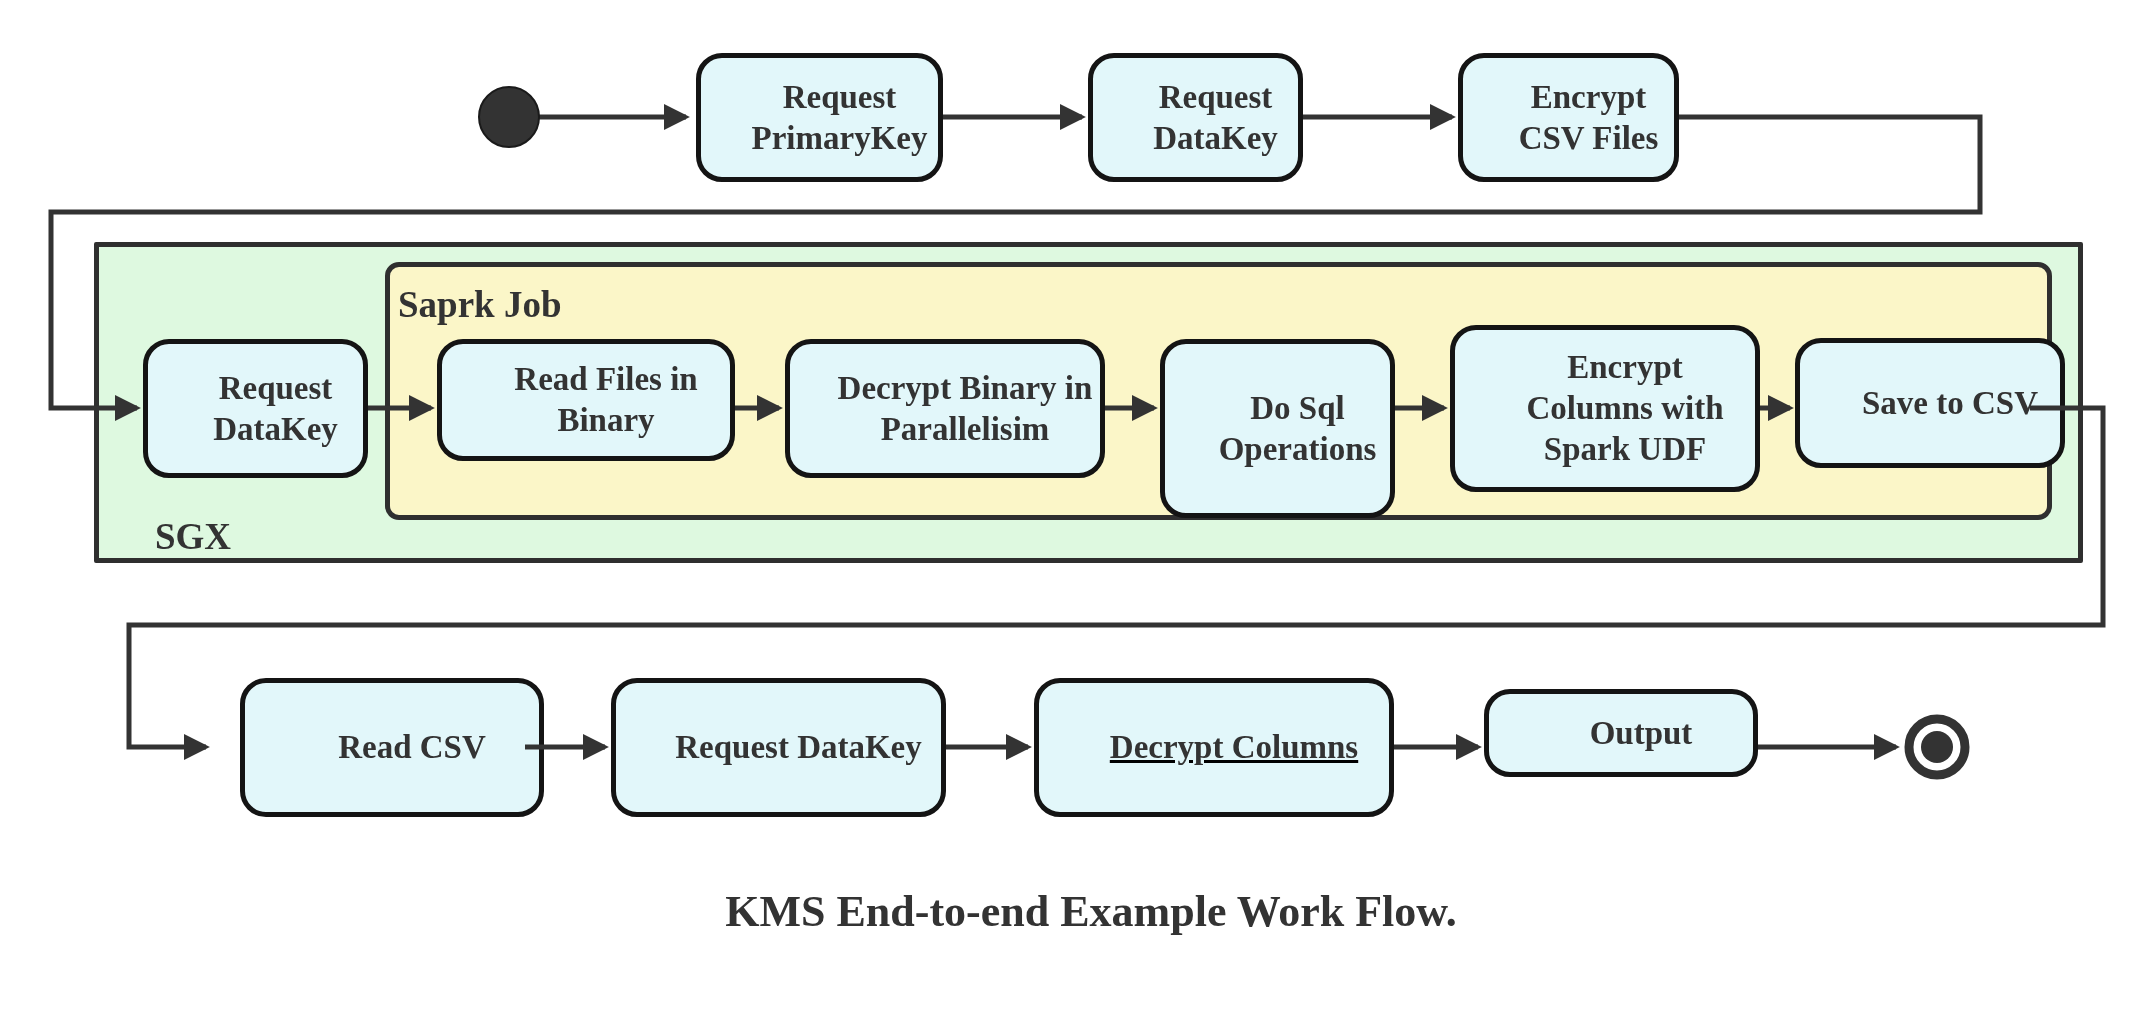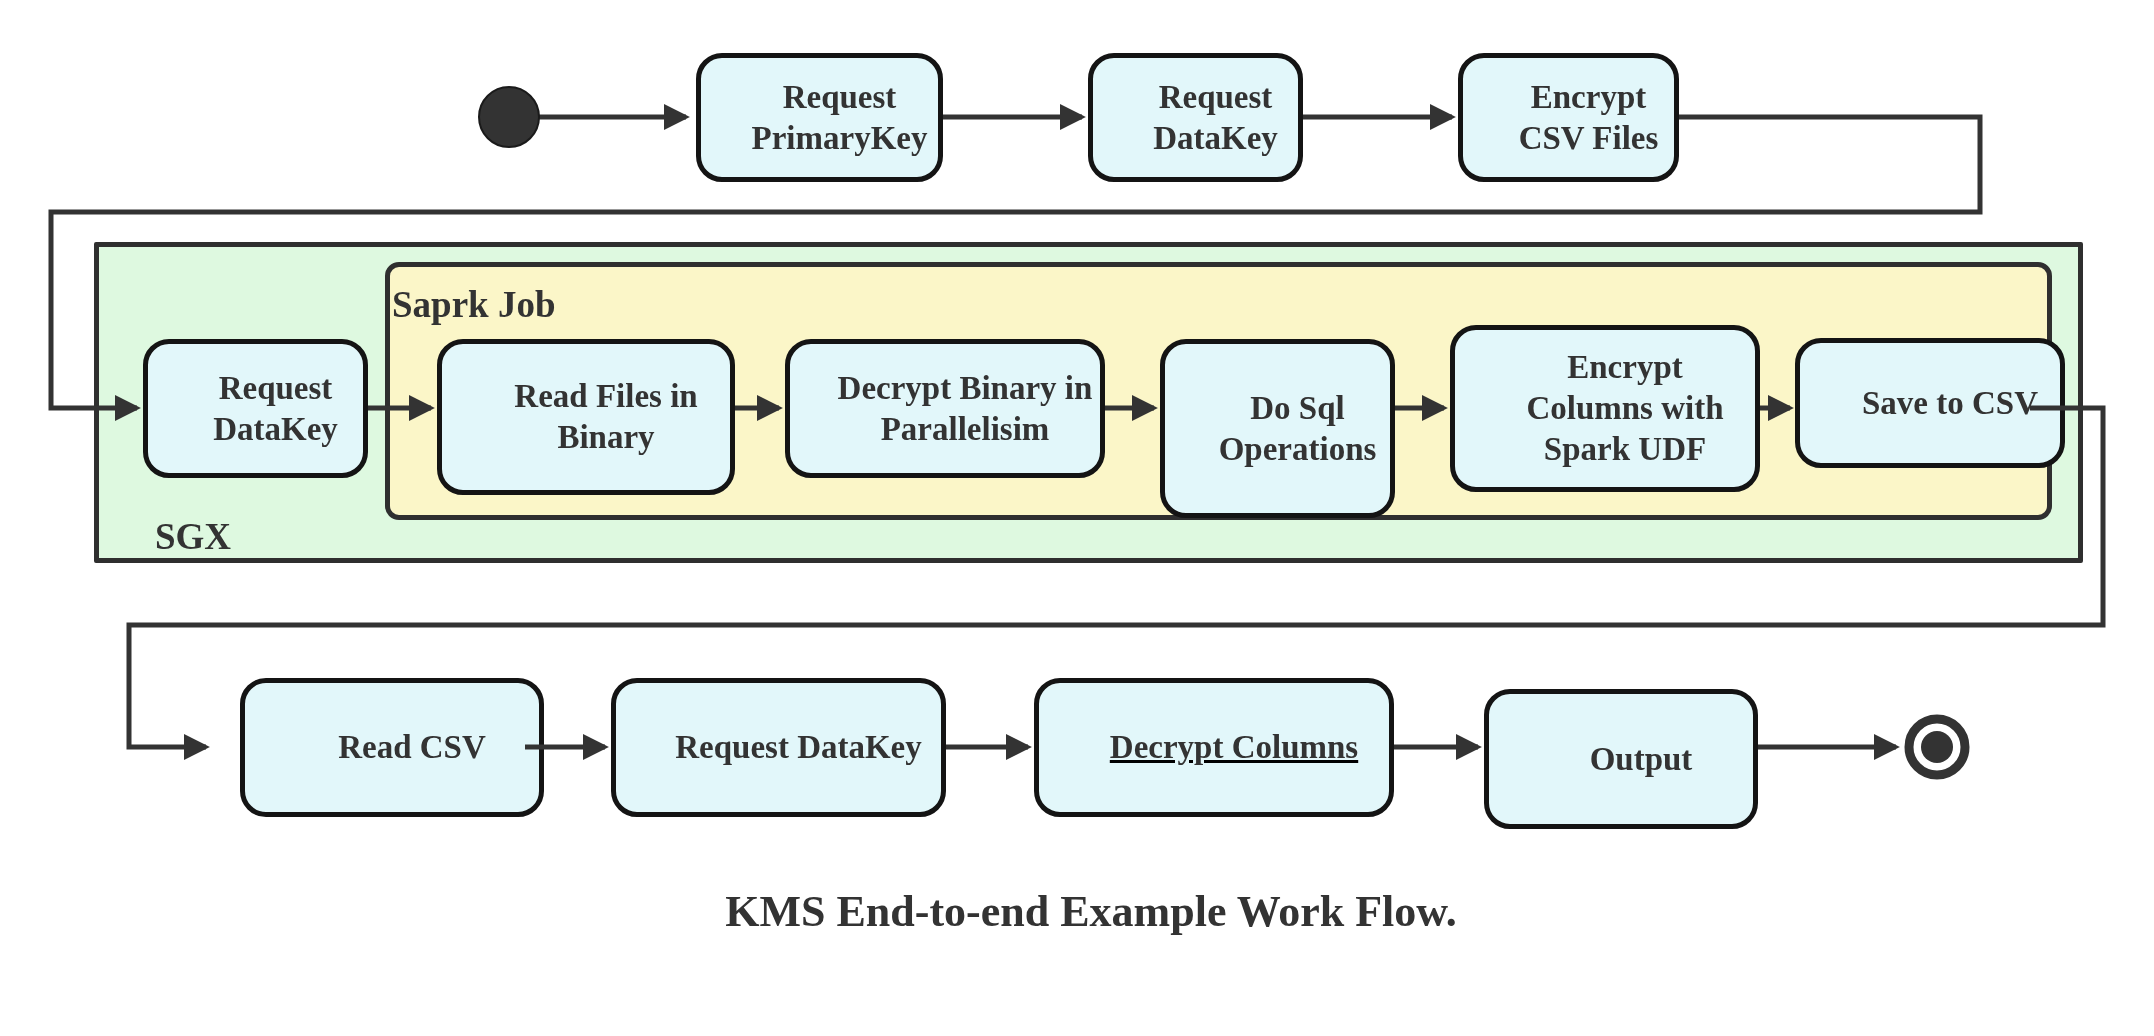--- a/index.html
+++ b/index.html
@@ -32,21 +32,21 @@
     border-radius: 14px;
   }
   .cluster-label {
     position: absolute;
     font-weight: bold;
     font-size: 37px;
     color: #333333;
     white-space: nowrap;
   }
   .label-sgx { left: 56px; bottom: 0; }
-  .label-spark { left: 2px; top: 16px; }
+  .label-spark { left: 8px; top: 16px; }
 
   
   .state {
     position: absolute;
     box-sizing: border-box;
     background: #e2f7fa;
     border: 5px solid #141414;
     border-radius: 26px;
     display: flex;
     align-items: center;
@@ -111,21 +111,21 @@
   <div class="state" style="left:1458px; top:53px; width:221px; height:129px;">
     <span class="lbl">Encrypt
 CSV Files</span>
   </div>
 
   <div class="state" style="left:143px; top:339px; width:225px; height:139px;">
     <span class="lbl">Request
 DataKey</span>
   </div>
 
-  <div class="state" style="left:437px; top:339px; width:298px; height:156px;">
+  <div class="state" style="left:437px; top:339px; width:298px; height:122px;">
     <span class="lbl">Read Files in
 Binary</span>
   </div>
 
   <div class="state" style="left:785px; top:339px; width:320px; height:139px;">
     <span class="lbl">Decrypt Binary in
 Parallelisim</span>
   </div>
 
   <div class="state" style="left:1160px; top:339px; width:235px; height:179px;">
@@ -148,21 +148,21 @@
   </div>
 
   <div class="state" style="left:611px; top:678px; width:335px; height:139px;">
     <span class="lbl">Request DataKey</span>
   </div>
 
   <div class="state" style="left:1034px; top:678px; width:360px; height:139px;text-decoration:underline;">
     <span class="lbl">Decrypt Columns</span>
   </div>
 
-  <div class="state" style="left:1484px; top:689px; width:274px; height:140px;">
+  <div class="state" style="left:1484px; top:689px; width:274px; height:88px;">
     <span class="lbl">Output</span>
   </div>
 
   <svg id="edges" width="2154" height="1036" viewBox="0 0 2154 1036">
     <defs>
       <marker id="arrow" viewBox="0 0 10 10" refX="8.5" refY="5" markerWidth="5.2" markerHeight="5.2" orient="auto" markerUnits="strokeWidth">
         <path d="M0,0 L10,5 L0,10 z" fill="#333333"></path>
       </marker>
     </defs>
 

